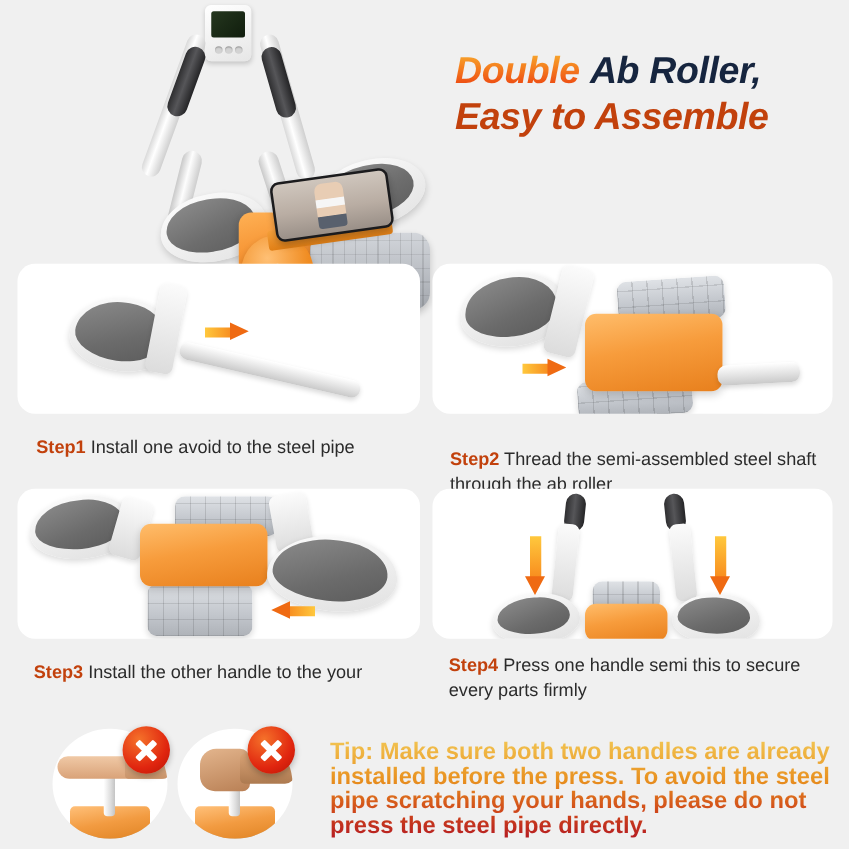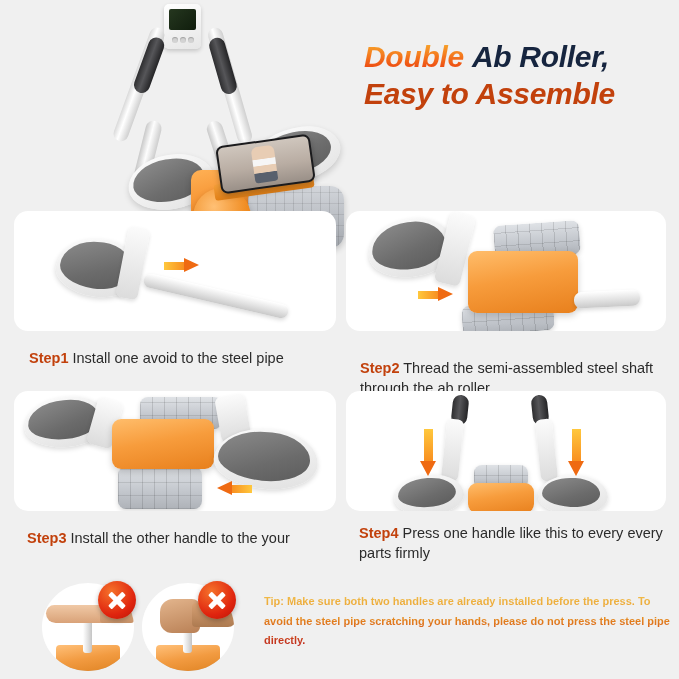--- a/index.html
+++ b/index.html
@@ -271,21 +271,21 @@
   .x2{ left:198px; top:581px; }
   .x-badge:before,.x-badge:after{
     content:""; position:absolute; left:9px; top:17px; width:20px; height:5px;
     background:#fff; border-radius:1px;
   }
   .x-badge:before{ transform:rotate(45deg); }
   .x-badge:after{ transform:rotate(-45deg); }
 
   .tip-text{
     position:absolute; left:264px; top:592px; width:410px;
-    font-size:11px; line-height:19.5px; font-weight:bold;
+    font-size:19px; line-height:19.5px; font-weight:bold;
     background:linear-gradient(180deg,#f2c451 0%,#e8901f 42%,#d0491a 72%,#b61d22 100%);
     -webkit-background-clip:text; background-clip:text;
     -webkit-text-fill-color:transparent; color:#d4701e;
   }
 </style>
 </head>
 <body>
 
 <div class="hero">
 
@@ -402,21 +402,21 @@
   <div class="arrow-d" style="left:74px; top:38px;">
     <span class="shaft"></span>
       <span class="head"></span>
   </div>
   <div class="arrow-d" style="left:222px; top:38px;">
     <span class="shaft"></span>
       <span class="head"></span>
   </div>
 </div>
 <div class="caption cap4">
-  <span class="step-n">Step4</span><span> Press one handle like this to every every parts firmly</span>
+  <span class="step-n">Step4</span><span> Press one handle semi this to secure every parts firmly</span>
 </div>
 
 <div class="tip-photo ph1">
   <div class="base-plate"></div>
   <div class="base-orange"></div>
   <div class="tip-pipe"></div>
   <div class="hand-flat"></div>
 </div>
 <div class="x-badge x1"></div>
 

